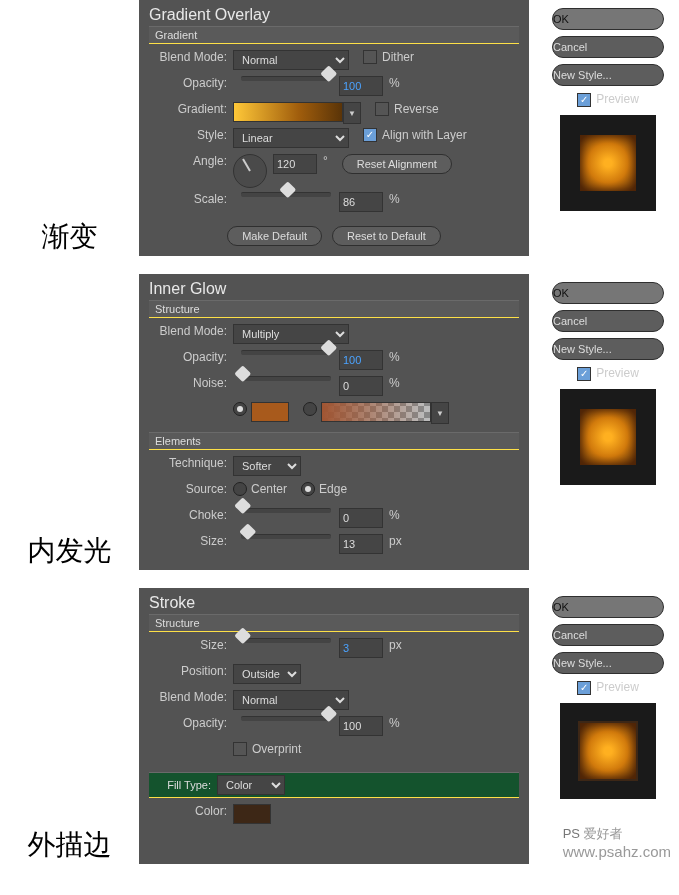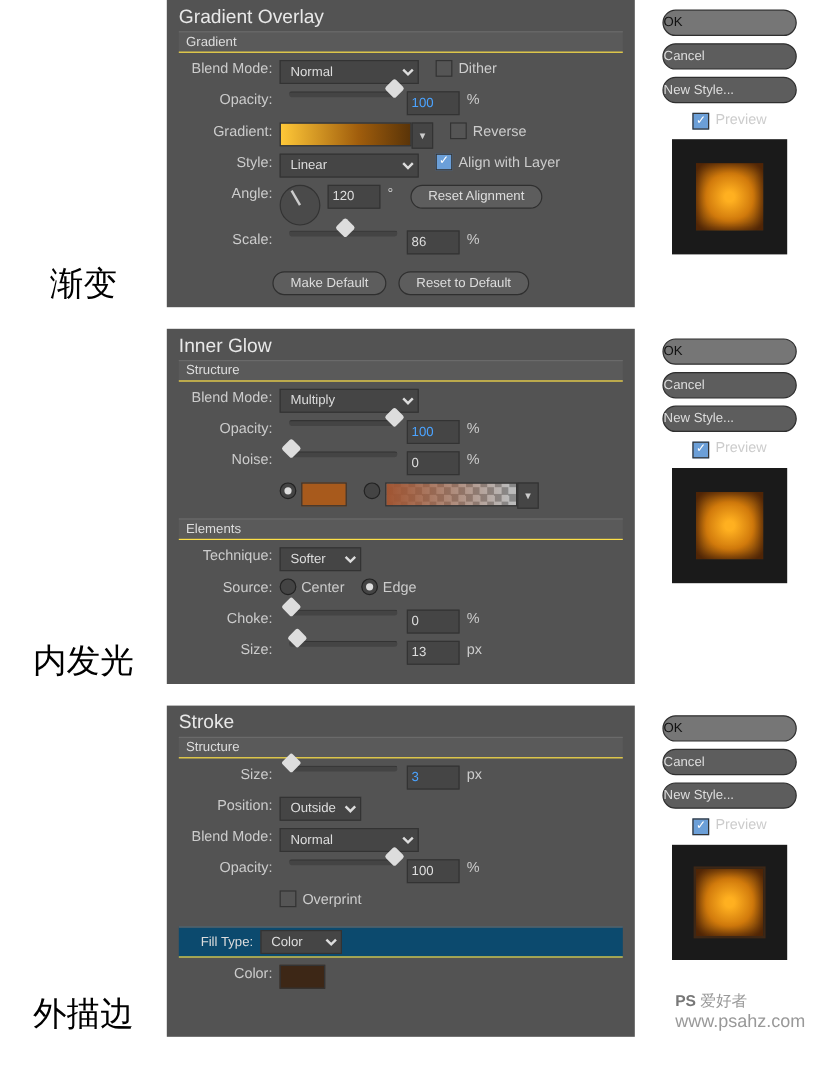--- a/index.html
+++ b/index.html
@@ -32,21 +32,21 @@
 .color-sw{width:36px;height:18px;background:#a85a1c;border:1px solid #333}
 .color-sw-dk{width:36px;height:18px;background:#3d2716;border:1px solid #333}
 .preview-sw{width:96px;height:96px;background:#1a1a1a;margin:8px auto 0;display:flex;align-items:center;justify-content:center}
 .preview-inner{width:56px;height:56px;background:radial-gradient(circle at 50% 50%,#ffb020 10%,#d17a0c 50%,#5a2e08 90%);box-shadow:inset 0 0 10px #4a2006}
 .radio{width:12px;height:12px;border-radius:50%;background:#444;border:1px solid #222;display:inline-block;margin-right:4px;position:relative}
 .radio.on::after{content:"";position:absolute;inset:3px;border-radius:50%;background:#ddd}
 .trans-patt{width:108px;height:18px;border:1px solid #333;background:linear-gradient(90deg,#a15532 0%,rgba(161,85,50,0) 95%),repeating-conic-gradient(#bbb 0 25%,#888 0 50%) 50%/12px 12px}
 .btn-row{display:flex;gap:10px;justify-content:center;margin-top:12px}
 .drop-arrow{width:16px;height:20px;background:#454545;border:1px solid #333;display:inline-flex;align-items:center;justify-content:center;color:#ccc;font-size:8px}
 .watermark{position:absolute;right:8px;bottom:4px;color:#999;font-size:13px;font-family:Arial}
-.watermark b{color:#777;font-weight:bold}
+.watermark b{color:#777;font-weight:normal}
 </style>
 </head>
 <body>
 
 <div class="section">
   <div class="label-col">
       <span>渐变</span>
     </div>
   <div class="panel-col">
     <div class="main-panel">
@@ -223,21 +223,21 @@
             <div class="thumb" style="left:95%"></div>
           </div>
         <input class="input input-dim" value="100" style="">
         <span class="unit">%</span>
       </div>
       <div class="row">
         <div class="lbl"></div>
         <span class="chk"></span>
         <span>Overprint</span>
       </div>
-      <div class="subtitle" style="margin-top:8px;display:flex;align-items:center;background:#0c4a6e">
+      <div class="subtitle" style="margin-top:8px;display:flex;align-items:center;background:#14532d">
         <span style="width:56px;text-align:right;padding-right:6px">Fill Type:</span>
         <select class="sel sel-sm"><option>Color</option></select>
       </div>
       <div class="row">
         <div class="lbl">Color:</div>
         <div class="color-sw-dk"></div>
       </div>
       <div style="height:24px"></div>
     </div>
     <div class="side-panel">

